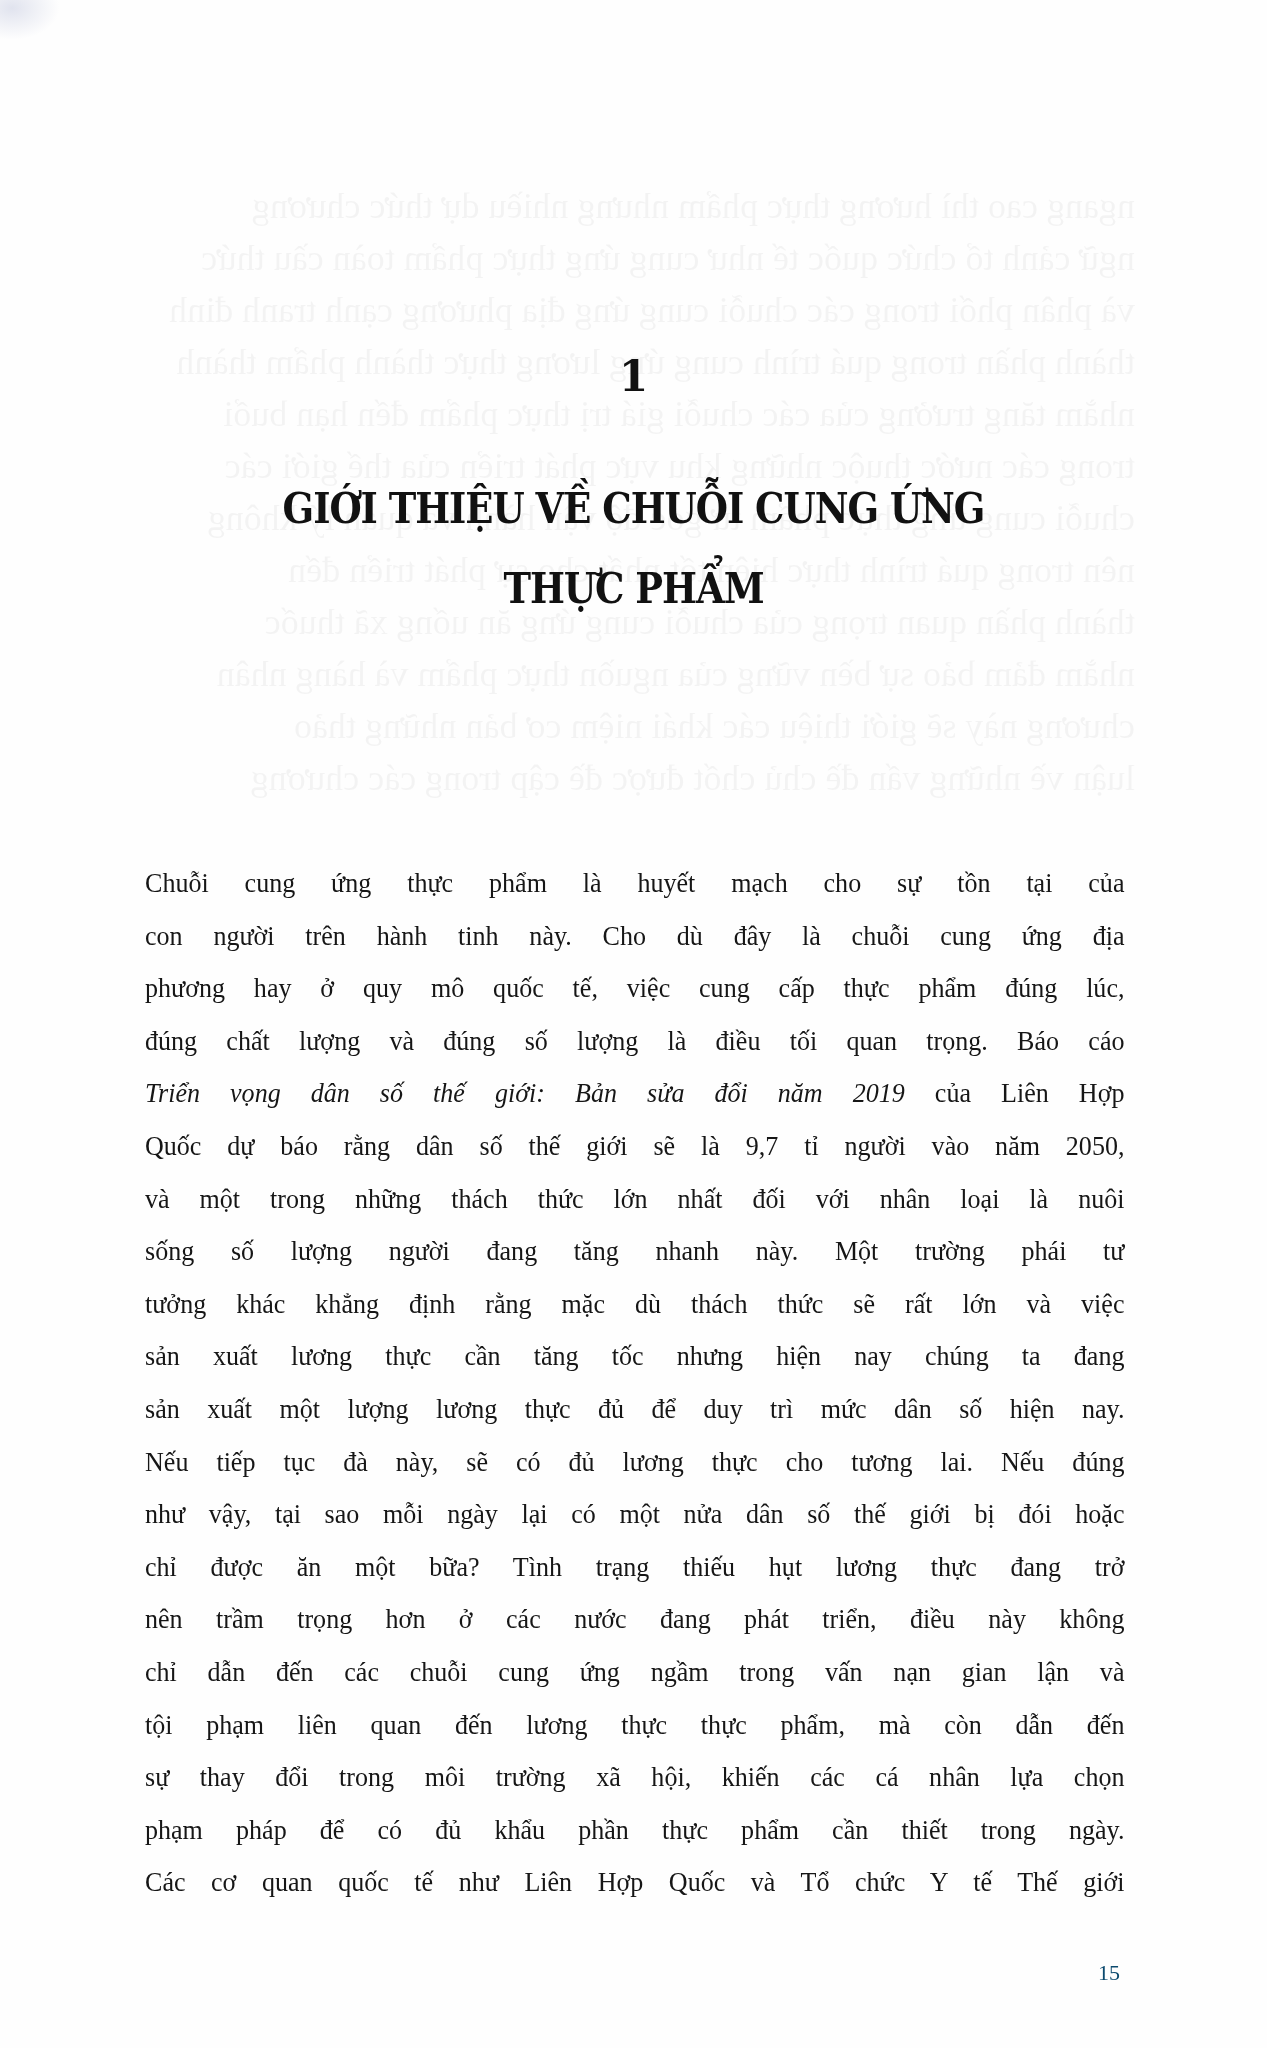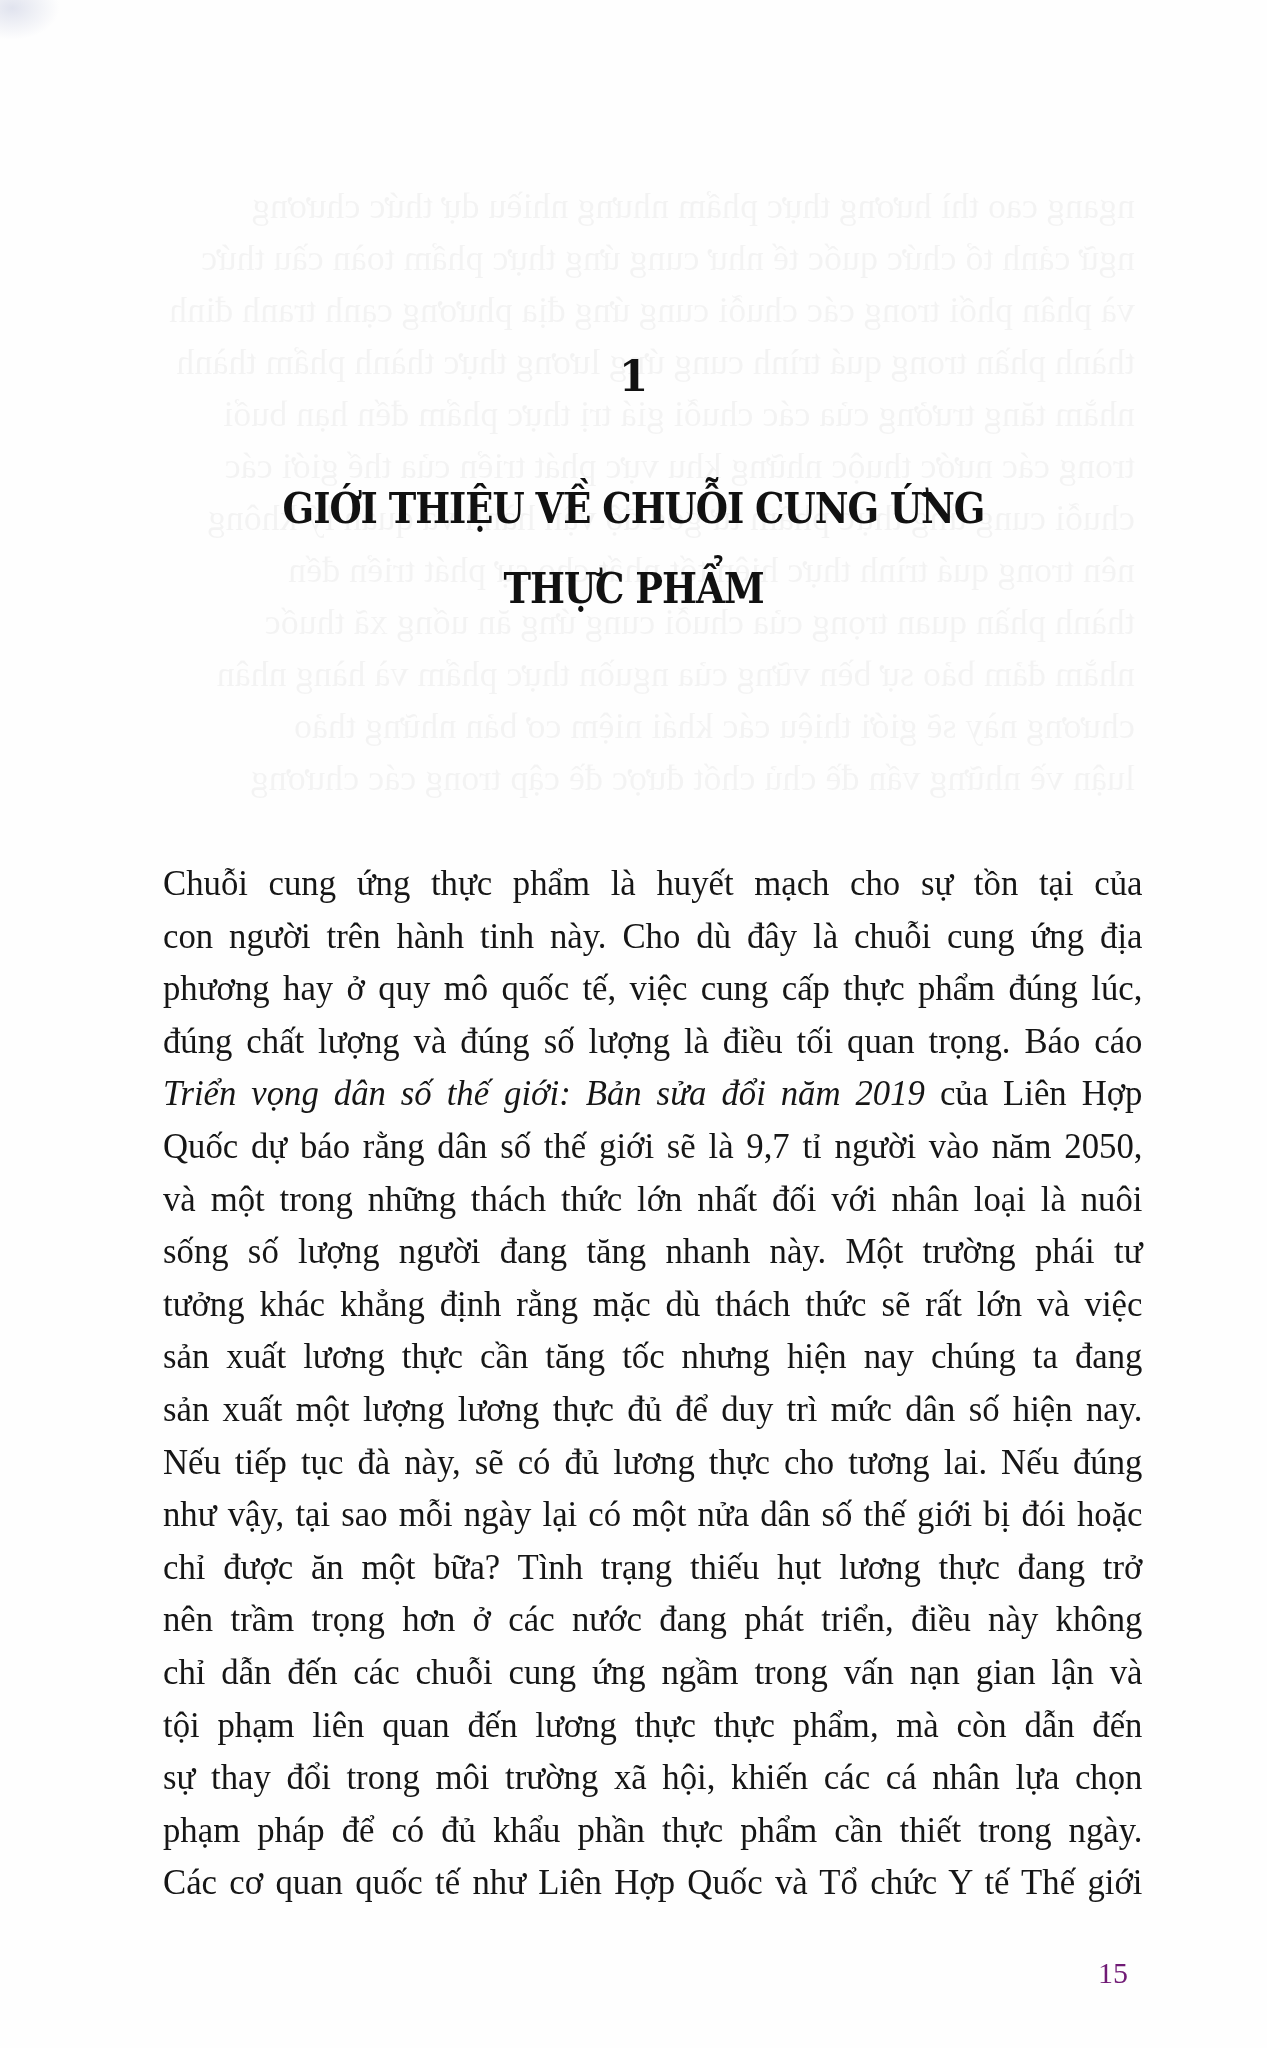--- a/index.html
+++ b/index.html
@@ -72,25 +72,25 @@
       letter-spacing: -1.2px;
     }
     .chapter-title .tline {
       display: block;
       transform: scaleX(0.86);
       transform-origin: center;
     }
 
     .body-text {
       position: absolute;
-      left: 163px;
+      left: 145px;
       top: 857px;
       width: 980px;
       font-family: "Liberation Serif", serif;
-      font-size: 36px;
+      font-size: 27px;
       line-height: 52.6px;
       color: #161616;
     }
     .body-text .line {
       display: block;
       text-align: justify;
       text-align-last: justify;
       white-space: nowrap;
       height: 52.6px;
       overflow: visible;
@@ -98,23 +98,23 @@
       transform-origin: left center;
       width: 1015px;
     }
     .body-text .line em { font-style: italic; }
 
     .page-number {
       position: absolute;
       left: 1098px;
       top: 1955px;
       font-family: "Liberation Serif", serif;
-      font-size: 30px;
+      font-size: 22px;
       line-height: 36px;
-      color: #701a75;
+      color: #0c4a6e;
     }
   </style>
 </head>
 <body>
 
 <div class="page">
   <div class="smudge"></div>
 
   <div class="bleed">
     <div>ngang cao thì hương thực phẩm nhưng nhiều dự thức chương</div>

